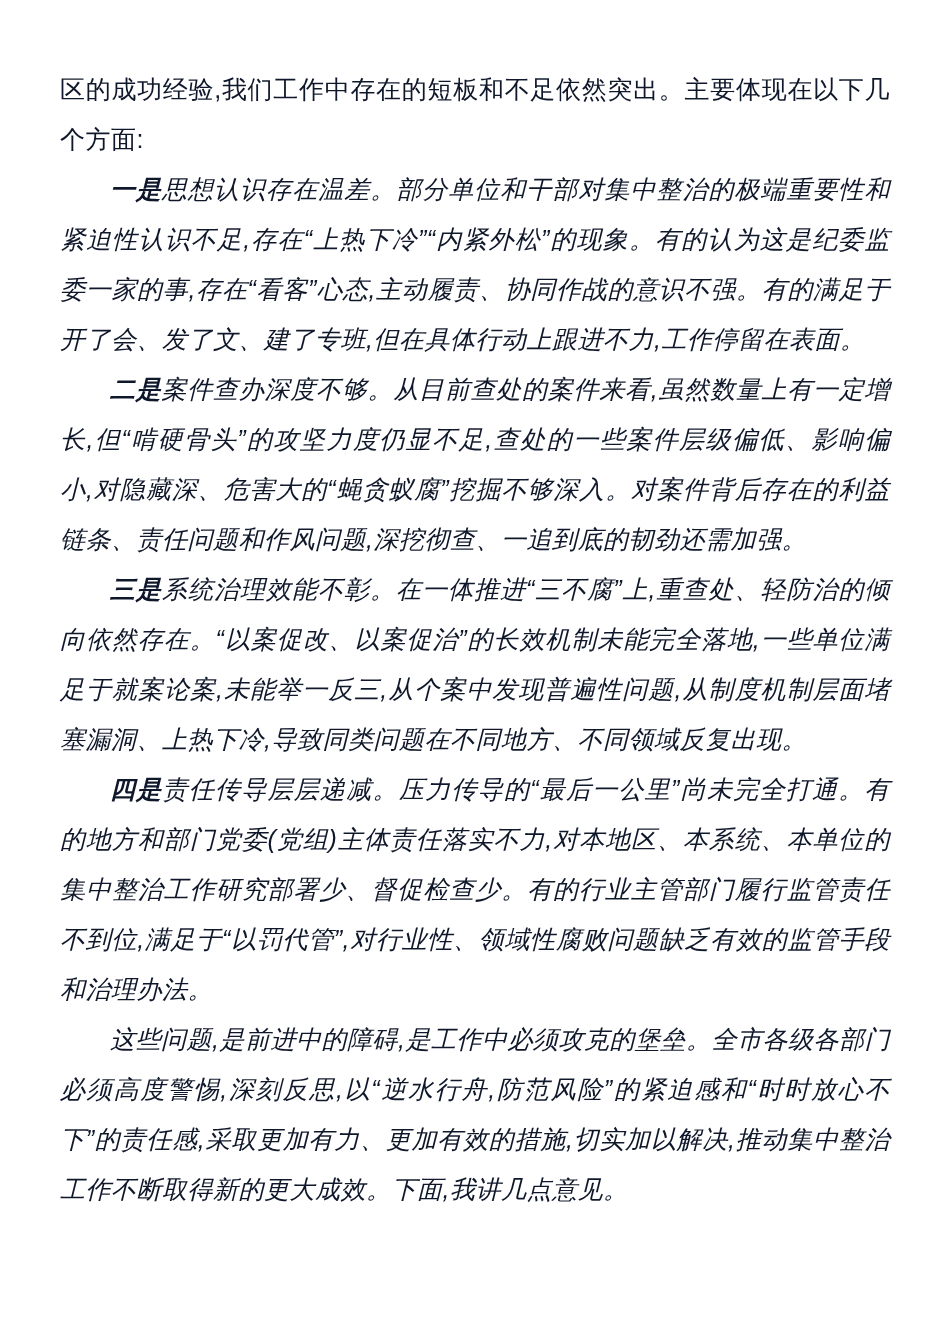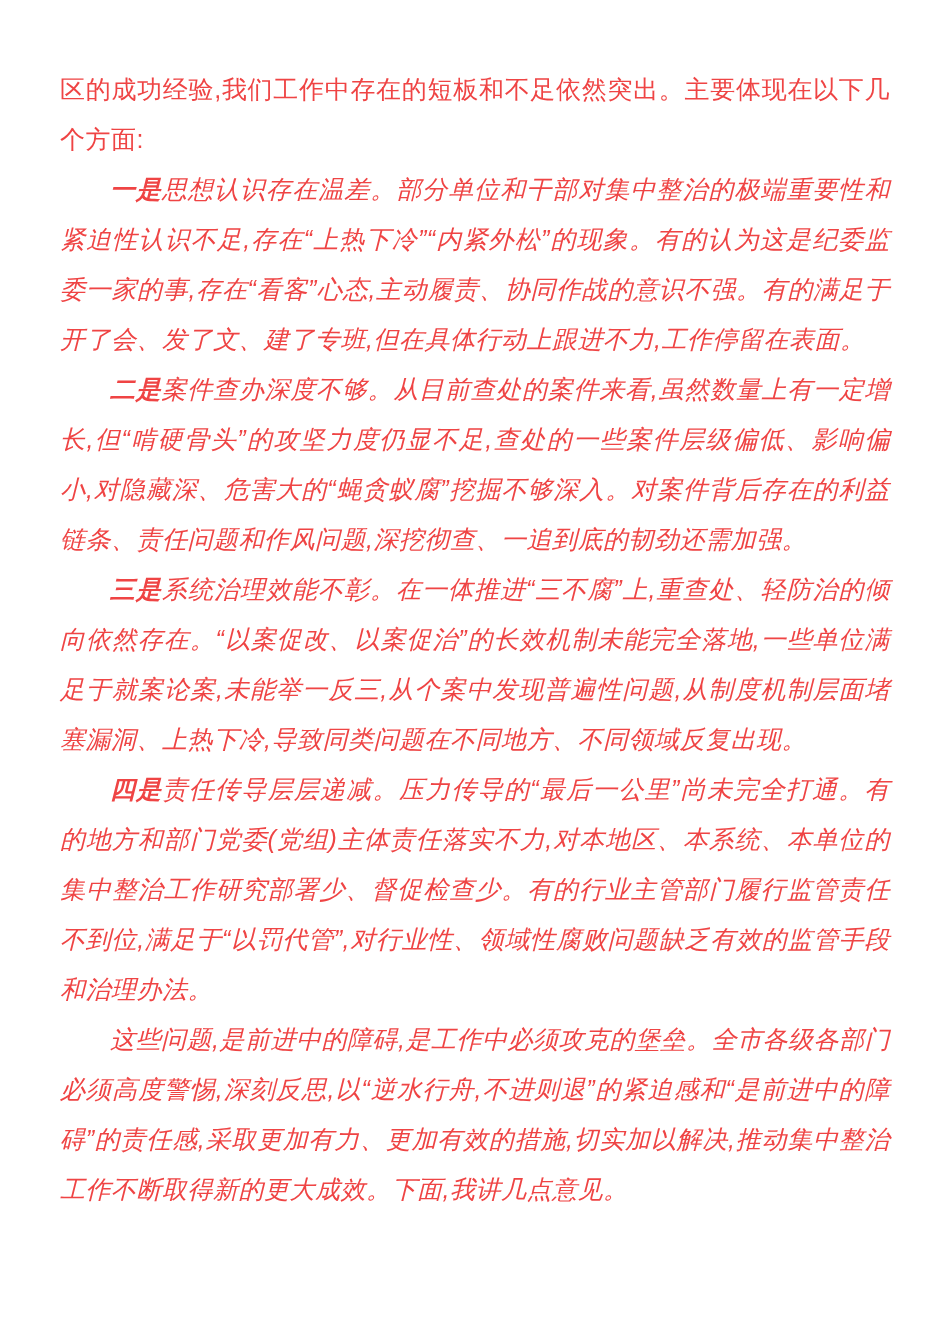--- a/index.html
+++ b/index.html
@@ -22,21 +22,21 @@
     background: #ffffff;
   }
   .doc p {
     margin: 0;
     padding: 0;
     font-size: 25px;
     line-height: 50px;
     text-align: justify;
     word-break: break-all;
     letter-spacing: 0.5px;
-    color: #ef4444;
+    color: #0f172a;
   }
   .doc p.indent {
     text-indent: 2em;
     font-style: italic;
   }
   .doc p .lead {
     font-weight: bold;
   }
   .doc p.heading {
     font-weight: bold;
@@ -52,17 +52,17 @@
     <p><span>区的成功经验,我们工作中存在的短板和不足依然突出。主要体现在以下几个方面:</span></p>
 
     <p class="indent"><span class="lead">一是</span><span>思想认识存在温差。部分单位和干部对集中整治的极端重要性和紧迫性认识不足,存在“上热下冷”“内紧外松”的现象。有的认为这是纪委监委一家的事,存在“看客”心态,主动履责、协同作战的意识不强。有的满足于开了会、发了文、建了专班,但在具体行动上跟进不力,工作停留在表面。</span></p>
 
     <p class="indent"><span class="lead">二是</span><span>案件查办深度不够。从目前查处的案件来看,虽然数量上有一定增长,但“啃硬骨头”的攻坚力度仍显不足,查处的一些案件层级偏低、影响偏小,对隐藏深、危害大的“蝇贪蚁腐”挖掘不够深入。对案件背后存在的利益链条、责任问题和作风问题,深挖彻查、一追到底的韧劲还需加强。</span></p>
 
     <p class="indent"><span class="lead">三是</span><span>系统治理效能不彰。在一体推进“三不腐”上,重查处、轻防治的倾向依然存在。“以案促改、以案促治”的长效机制未能完全落地,一些单位满足于就案论案,未能举一反三,从个案中发现普遍性问题,从制度机制层面堵塞漏洞、上热下冷,导致同类问题在不同地方、不同领域反复出现。</span></p>
 
     <p class="indent"><span class="lead">四是</span><span>责任传导层层递减。压力传导的“最后一公里”尚未完全打通。有的地方和部门党委(党组)主体责任落实不力,对本地区、本系统、本单位的集中整治工作研究部署少、督促检查少。有的行业主管部门履行监管责任不到位,满足于“以罚代管”,对行业性、领域性腐败问题缺乏有效的监管手段和治理办法。</span></p>
 
-    <p class="indent"><span>这些问题,是前进中的障碍,是工作中必须攻克的堡垒。全市各级各部门必须高度警惕,深刻反思,以“逆水行舟,不进则退”的紧迫感和“是前进中的障碍”的责任感,采取更加有力、更加有效的措施,切实加以解决,推动集中整治工作不断取得新的更大成效。下面,我讲几点意见。</span></p>
+    <p class="indent"><span>这些问题,是前进中的障碍,是工作中必须攻克的堡垒。全市各级各部门必须高度警惕,深刻反思,以“逆水行舟,防范风险”的紧迫感和“时时放心不下”的责任感,采取更加有力、更加有效的措施,切实加以解决,推动集中整治工作不断取得新的更大成效。下面,我讲几点意见。</span></p>
 
 
   </div>
 </div>
 
 </body></html>

